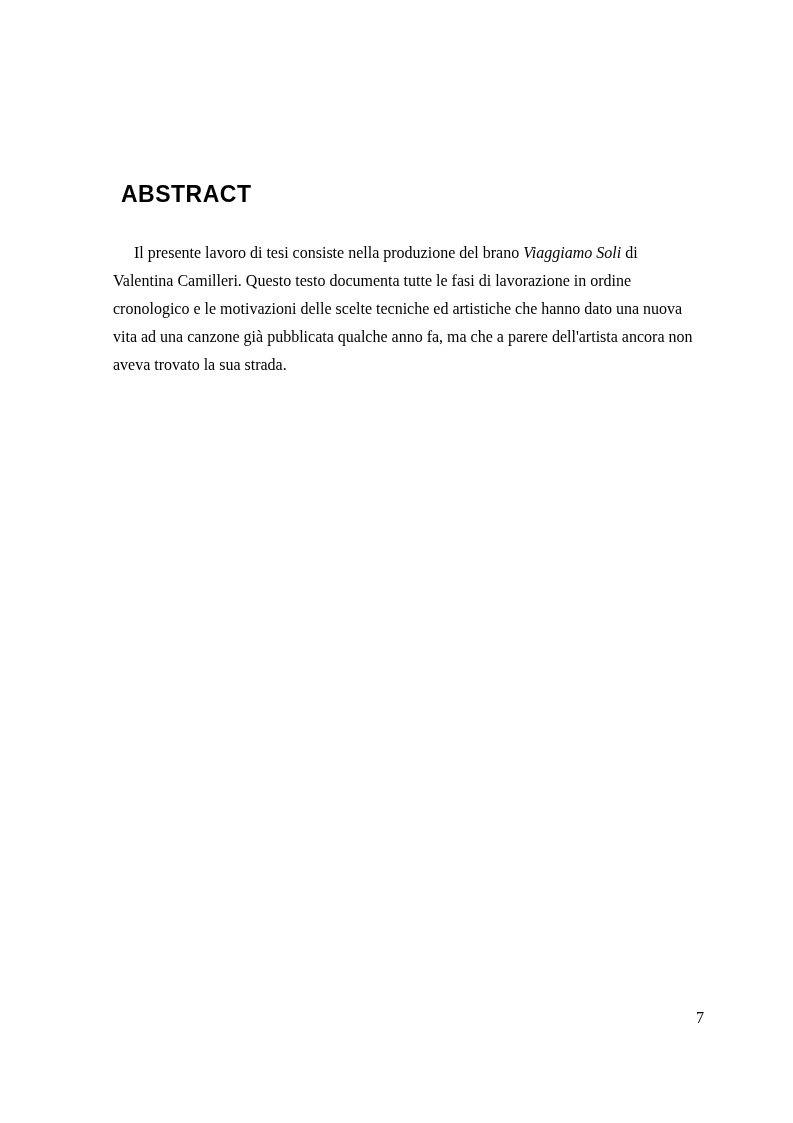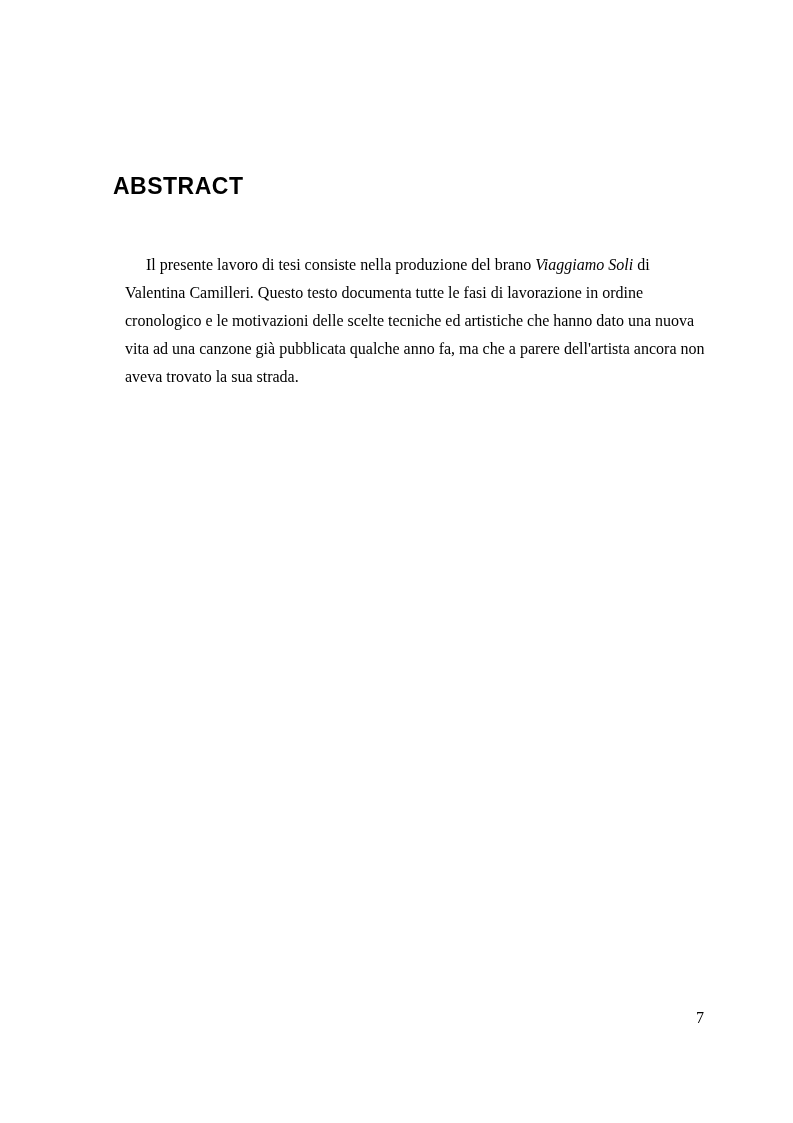--- a/index.html
+++ b/index.html
@@ -17,35 +17,35 @@
     position: relative;
     width: 793px;
     height: 1123px;
     background: #ffffff;
     overflow: hidden;
   }
   .heading {
     position: absolute;
     left: 113px;
     top: 172px;
-    margin: 0;
+    margin: 8px;
     font-family: "Liberation Sans", "DejaVu Sans", sans-serif;
     font-weight: bold;
     font-size: 23px;
     line-height: 28px;
     letter-spacing: 0.5px;
     color: #000000;
     white-space: nowrap;
   }
   .abstract-paragraph {
     position: absolute;
     left: 113px;
     top: 239px;
     width: 583px;
-    margin: 12px;
+    margin: 0;
     font-family: "Liberation Serif", "DejaVu Serif", serif;
     font-size: 16px;
     line-height: 28px;
     text-align: left;
     text-indent: 21px;
     color: #000000;
   }
   .italic {
     font-style: italic;
   }

